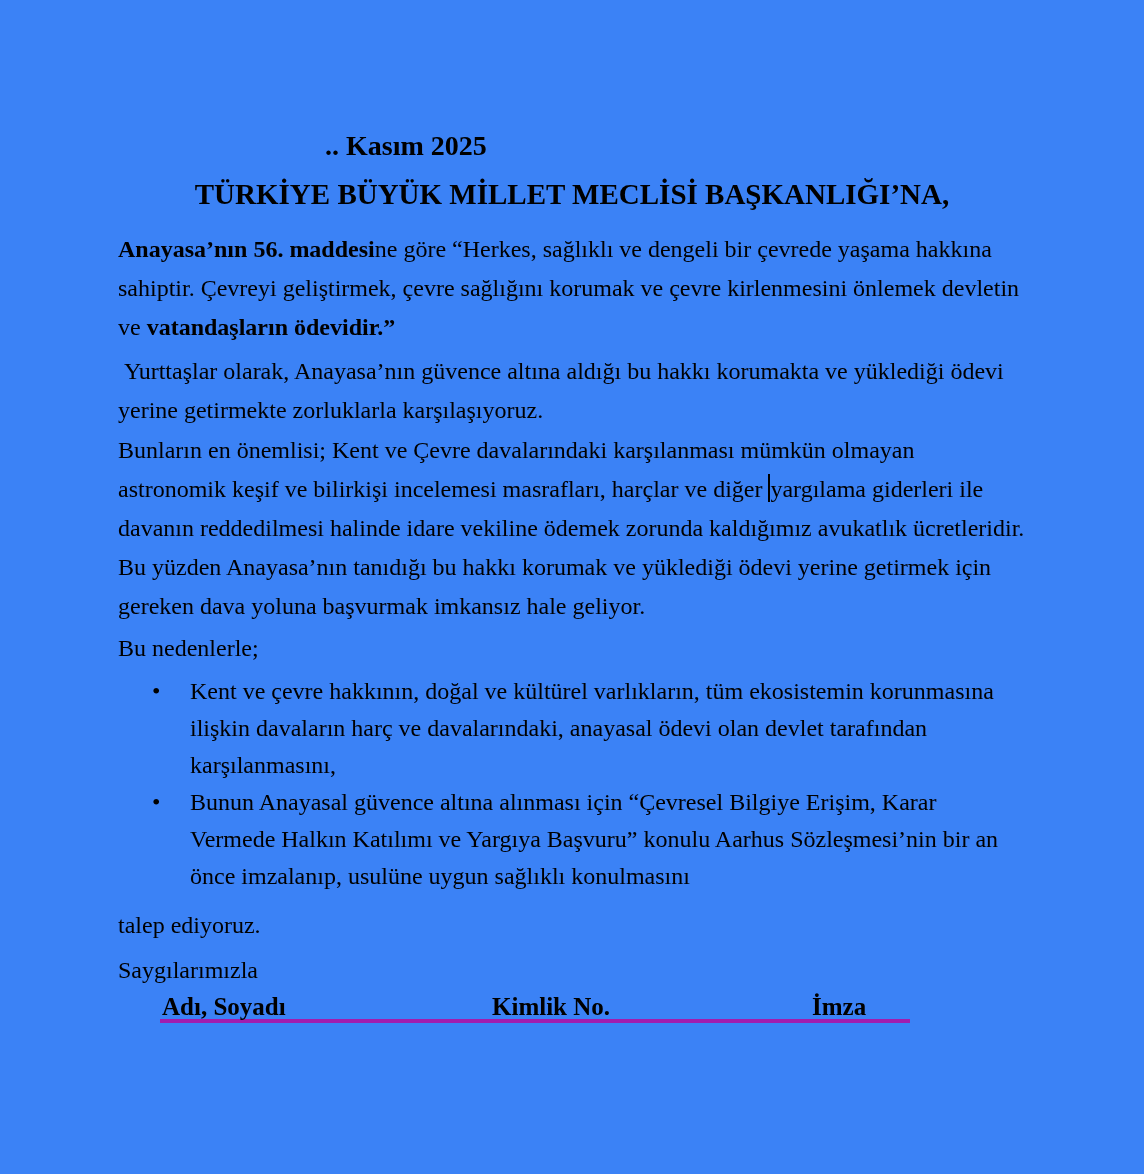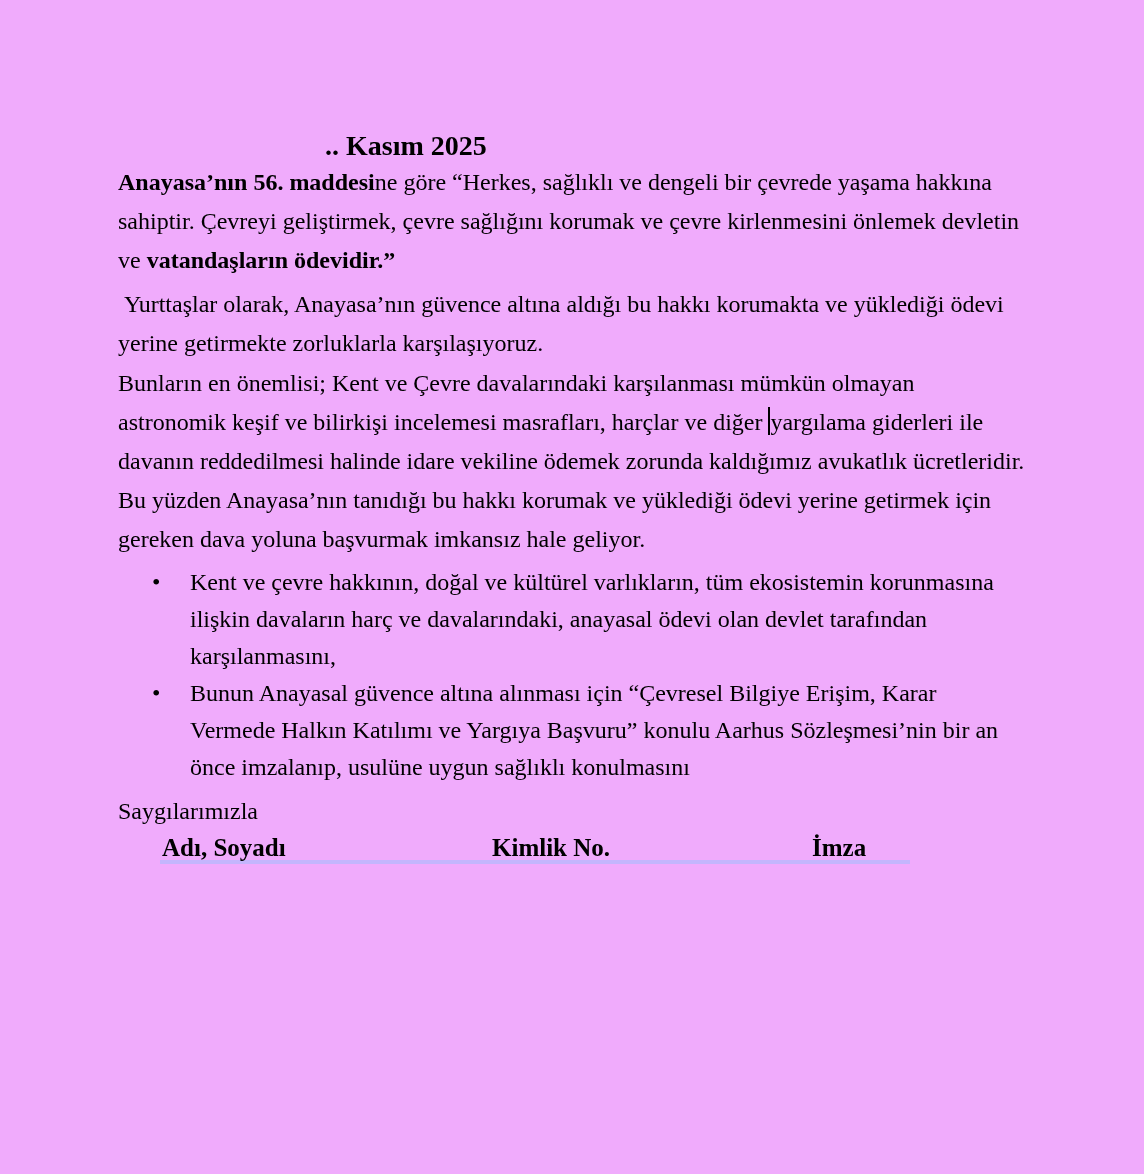--- a/index.html
+++ b/index.html
@@ -4,21 +4,21 @@
 <style>
   html, body {
     margin: 0;
     padding: 0;
     background: #ffffff;
   }
   .page {
     position: relative;
     width: 1144px;
     height: 1174px;
-    background: #f0abfc;
+    background: #3b82f6;
     color: #000000;
     font-family: "Liberation Serif", "DejaVu Serif", serif;
     overflow: hidden;
   }
   .content {
     padding: 129px 118px 0 118px;
     box-sizing: border-box;
     width: 1144px;
   }
   .date-line {
@@ -35,21 +35,21 @@
     margin-top: 12px;
     text-align: center;
     white-space: pre-wrap;
   }
   .para {
     font-size: 24px;
     line-height: 39px;
     white-space: pre-wrap;
     margin: 0;
   }
-  .p1 { }
+  .p1 { margin-top: 17px; }
   .p2 { margin-top: 5px; }
   .p3 { margin-top: 1px; }
   .p4 { margin-top: 3px; }
   .bold { font-weight: bold; }
   .caret {
     display: inline-block;
     width: 2px;
     height: 28px;
     background: #000;
     vertical-align: -5px;
@@ -70,57 +70,60 @@
     white-space: pre-wrap;
   }
   .closing { margin-top: 11px; }
   .salutation { margin-top: 6px; }
   .sig-row {
     position: relative;
     margin-left: 42px;
     margin-top: 5px;
     width: 750px;
     height: 24px;
-    border-bottom: 4px solid #c4b5fd;
+    border-bottom: 4px solid #a21caf;
     font-size: 25px;
     font-weight: bold;
     line-height: 24px;
   }
   .sig-col { position: absolute; bottom: 0; white-space: nowrap; }
   .sig-col-1 { left: 2px; }
   .sig-col-2 { left: 332px; }
   .sig-col-3 { left: 652px; }
 </style>
 </head>
 <body>
 
 <div class="page">
   <div class="content">
 
     <div class="date-line">.. Kasım 2025</div>
 
+    <div class="doc-title">TÜRKİYE BÜYÜK MİLLET MECLİSİ BAŞKANLIĞI’NA,</div>
 
     <p class="para p1"><span class="bold">Anayasa’nın 56. maddesi</span><span>ne göre “Herkes, sağlıklı ve dengeli bir çevrede yaşama hakkına sahiptir. Çevreyi geliştirmek, çevre sağlığını korumak ve çevre kirlenmesini önlemek devletin ve </span><span class="bold">vatandaşların ödevidir.”</span></p>
 
     <p class="para p2"> Yurttaşlar olarak, Anayasa’nın güvence altına aldığı bu hakkı korumakta ve yüklediği ödevi yerine getirmekte zorluklarla karşılaşıyoruz.</p>
 
     <p class="para p3"><span>Bunların en önemlisi; Kent ve Çevre davalarındaki karşılanması mümkün olmayan astronomik keşif ve bilirkişi incelemesi masrafları, harçlar ve diğer </span><span class="caret"></span><span>yargılama giderleri ile davanın reddedilmesi halinde idare vekiline ödemek zorunda kaldığımız avukatlık ücretleridir. Bu yüzden Anayasa’nın tanıdığı bu hakkı korumak ve yüklediği ödevi yerine getirmek için gereken dava yoluna başvurmak imkansız hale geliyor.</span></p>
 
+    <p class="para p4">Bu nedenlerle;</p>
 
     <div class="bullet-list">
       <div class="bullet-item">
         <span class="bullet-dot">•</span>
         <span class="bullet-text">Kent ve çevre hakkının, doğal ve kültürel varlıkların, tüm ekosistemin korunmasına ilişkin davaların harç ve davalarındaki, anayasal ödevi olan devlet tarafından karşılanmasını,</span>
       </div>
       <div class="bullet-item">
         <span class="bullet-dot">•</span>
         <span class="bullet-text">Bunun Anayasal güvence altına alınması için “Çevresel Bilgiye Erişim, Karar Vermede Halkın Katılımı ve Yargıya Başvuru” konulu Aarhus Sözleşmesi’nin bir an önce imzalanıp, usulüne uygun sağlıklı konulmasını</span>
       </div>
     </div>
 
+    <p class="para closing">talep ediyoruz.</p>
 
     <p class="para salutation">Saygılarımızla</p>
 
     <div class="sig-row">
       <span class="sig-col sig-col-1">Adı, Soyadı</span>
       <span class="sig-col sig-col-2">Kimlik No.</span>
       <span class="sig-col sig-col-3">İmza</span>
     </div>
 
   </div>

